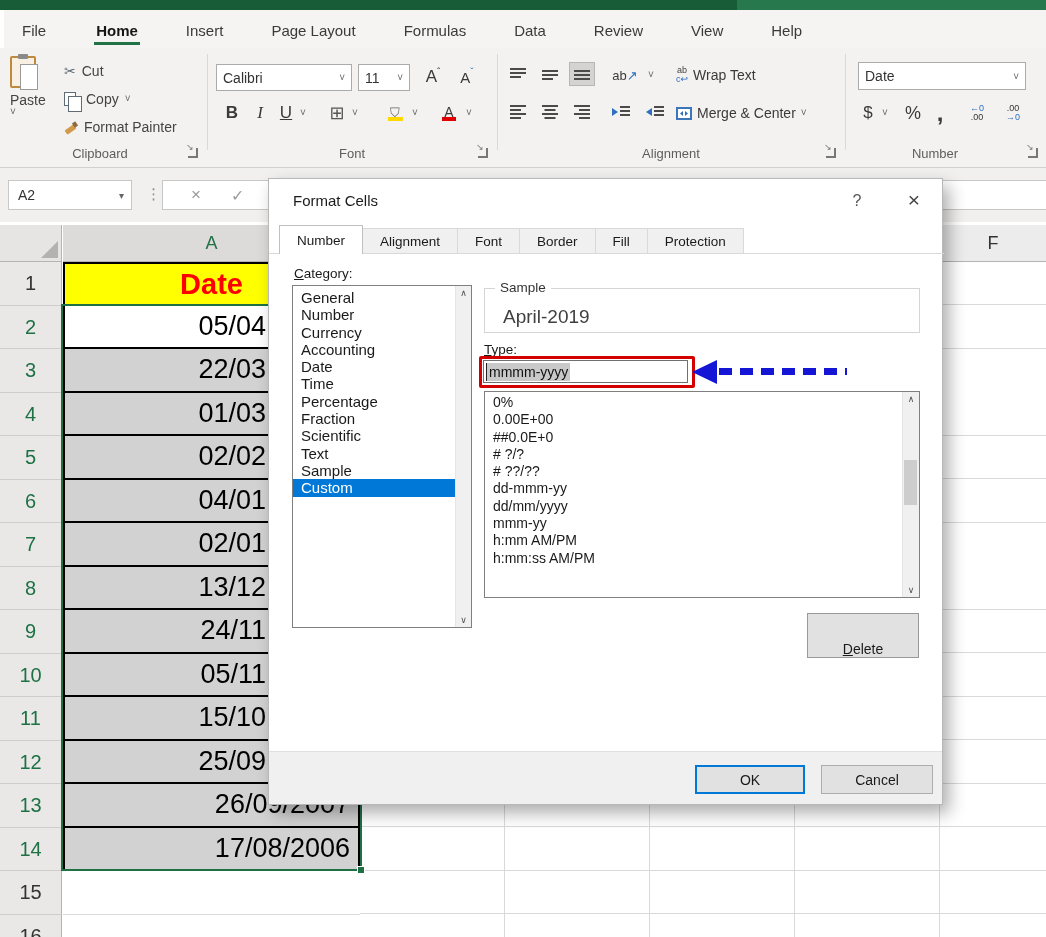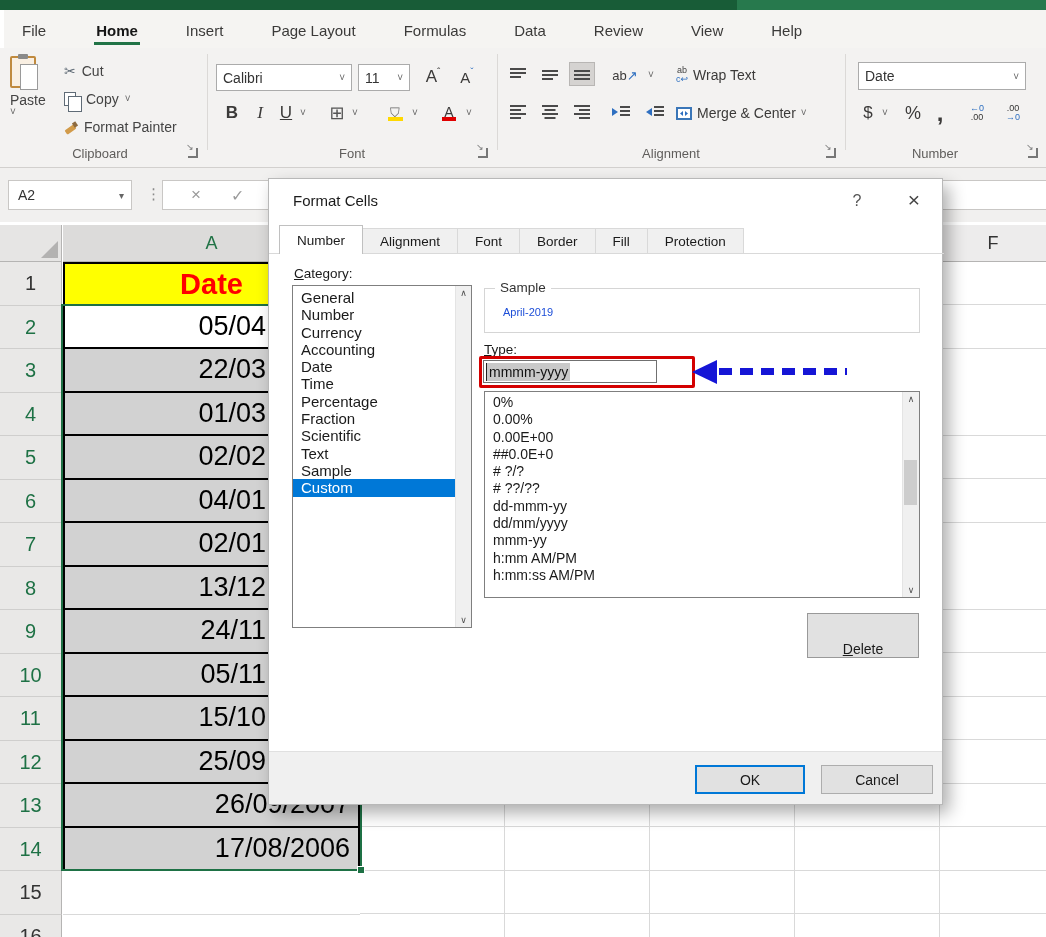--- a/index.html
+++ b/index.html
@@ -109,24 +109,24 @@
   .catlist { position:absolute; left:23px; top:106px; width:180px; height:343px; background:#fff; border:1px solid #7f7f7f; padding-top:3px; overflow:hidden; }
   .lbitem { height:17.3px; line-height:17.3px; padding-left:8px; font-size:15px; color:#1a1a1a; white-space:nowrap; }
   .lbitem.sel { background:#0078d7; color:#fff; }
   .vscroll { position:absolute; right:0; top:0; bottom:0; width:16px; background:#f0f0f0; border-left:1px solid #e4e4e4; }
   .vscroll .up { position:absolute; top:2px; left:0; width:100%; text-align:center; font-size:9px; color:#505050; }
   .vscroll .dn { position:absolute; bottom:2px; left:0; width:100%; text-align:center; font-size:9px; color:#505050; }
   .vscroll .thumb { position:absolute; left:1px; width:13px; background:#cdcdcd; }
 
   .samplebox { position:absolute; left:215px; top:109px; width:436px; height:45px; border:1px solid #d5d5d5; }
   .samplebox .leg { position:absolute; left:10px; top:-9px; background:#fff; padding:0 5px; font-size:13.5px; color:#333; }
-  .samplebox .val { position:absolute; left:18px; top:17px; font-size:11px; color:#1d4ed8; }
+  .samplebox .val { position:absolute; left:18px; top:17px; font-size:19px; color:#404040; }
 
   .redbox { position:absolute; left:210px; top:177px; width:216px; height:32px; border:3px solid #d40000; border-radius:2px; z-index:5; }
-  .typeinput { position:absolute; left:214px; top:181px; width:174px; height:23px; background:#fff; border:1px solid #707070; display:flex; align-items:center; padding-left:2px; z-index:4; }
+  .typeinput { position:absolute; left:214px; top:181px; width:205px; height:23px; background:#fff; border:1px solid #707070; display:flex; align-items:center; padding-left:2px; z-index:4; }
   .typeinput .tv { background:#c9c9c9; font-size:14px; color:#111; padding:1px 2px; border-left:1px solid #222; }
 
   .arrowhead { position:absolute; left:423px; top:181px; width:0; height:0; border-top:12px solid transparent; border-bottom:12px solid transparent; border-right:25px solid #1515d6; z-index:6; }
   .arrowdash { position:absolute; left:450px; top:189px; width:128px; height:7px; z-index:6;
     background:repeating-linear-gradient(90deg, #1515d6 0 13px, transparent 13px 21px); }
 
   .typelist { position:absolute; left:215px; top:212px; width:436px; height:207px; background:#fff; border:1px solid #7f7f7f; padding-top:2px; overflow:hidden; }
   .typelist .lbitem { font-size:14px; }
   .typelist .vscroll { width:17px; }
 
@@ -473,21 +473,20 @@
 
     <div class="redbox"></div>
     <div class="typeinput">
       <span class="tv">mmmm-yyyy</span>
     </div>
     <div class="arrowhead"></div>
     <div class="arrowdash"></div>
 
     <div class="typelist">
       <div class="lbitem">0%</div>
-      <div class="lbitem">0.00%</div>
       <div class="lbitem">0.00E+00</div>
       <div class="lbitem">##0.0E+0</div>
       <div class="lbitem"># ?/?</div>
       <div class="lbitem"># ??/??</div>
       <div class="lbitem">dd-mmm-yy</div>
       <div class="lbitem">dd/mm/yyyy</div>
       <div class="lbitem">mmm-yy</div>
       <div class="lbitem">h:mm AM/PM</div>
       <div class="lbitem">h:mm:ss AM/PM</div>
       <div class="vscroll">

